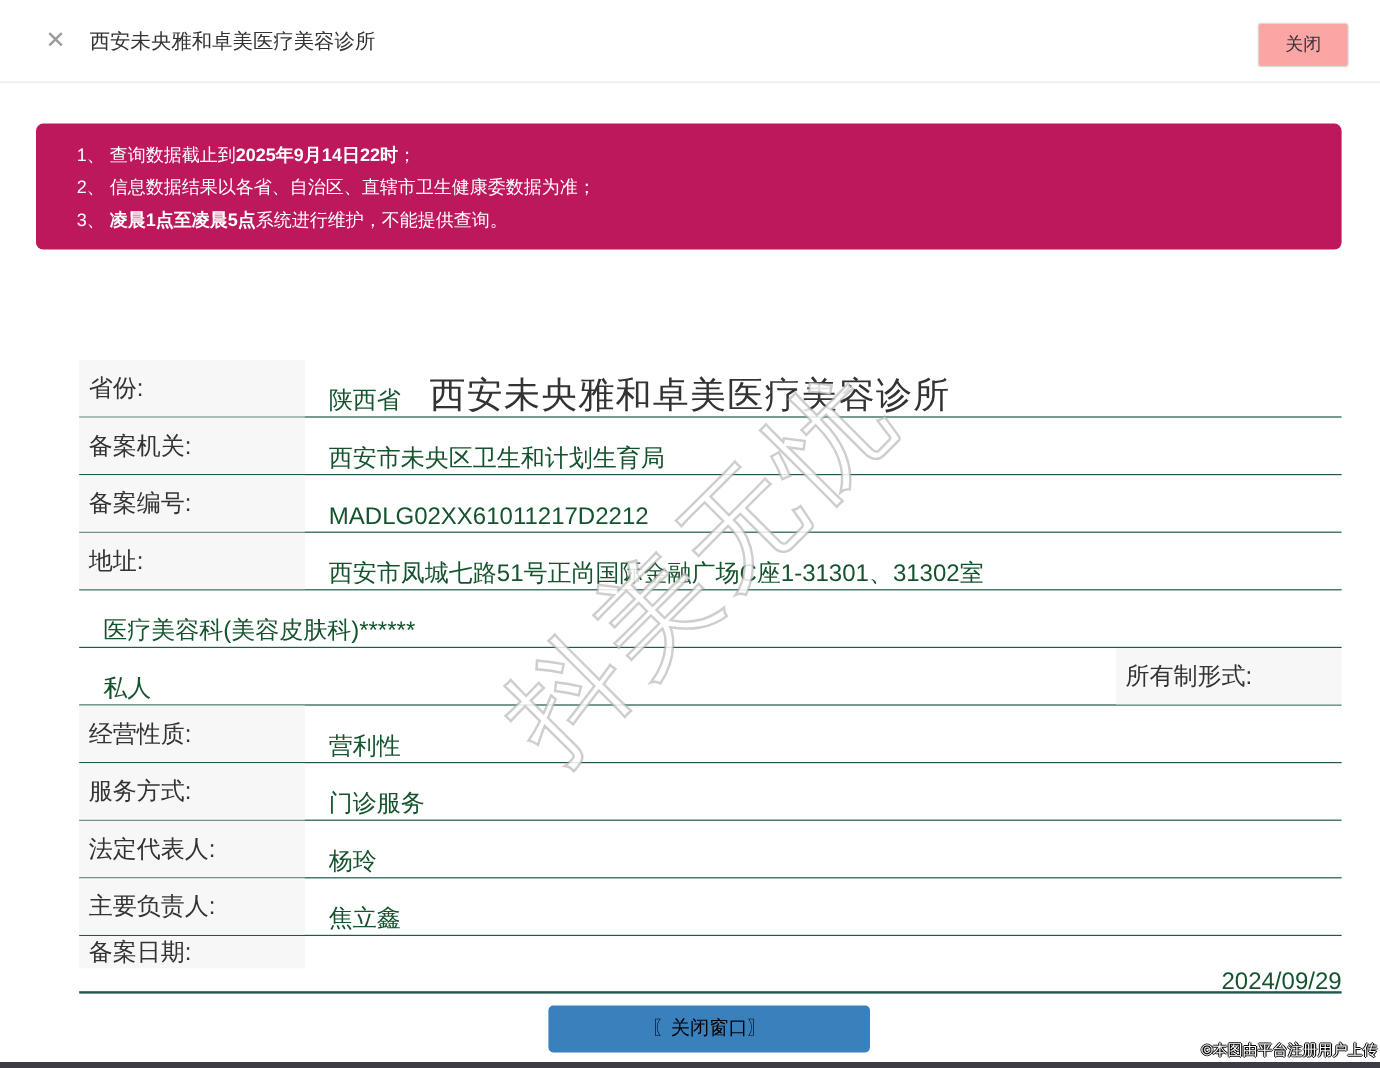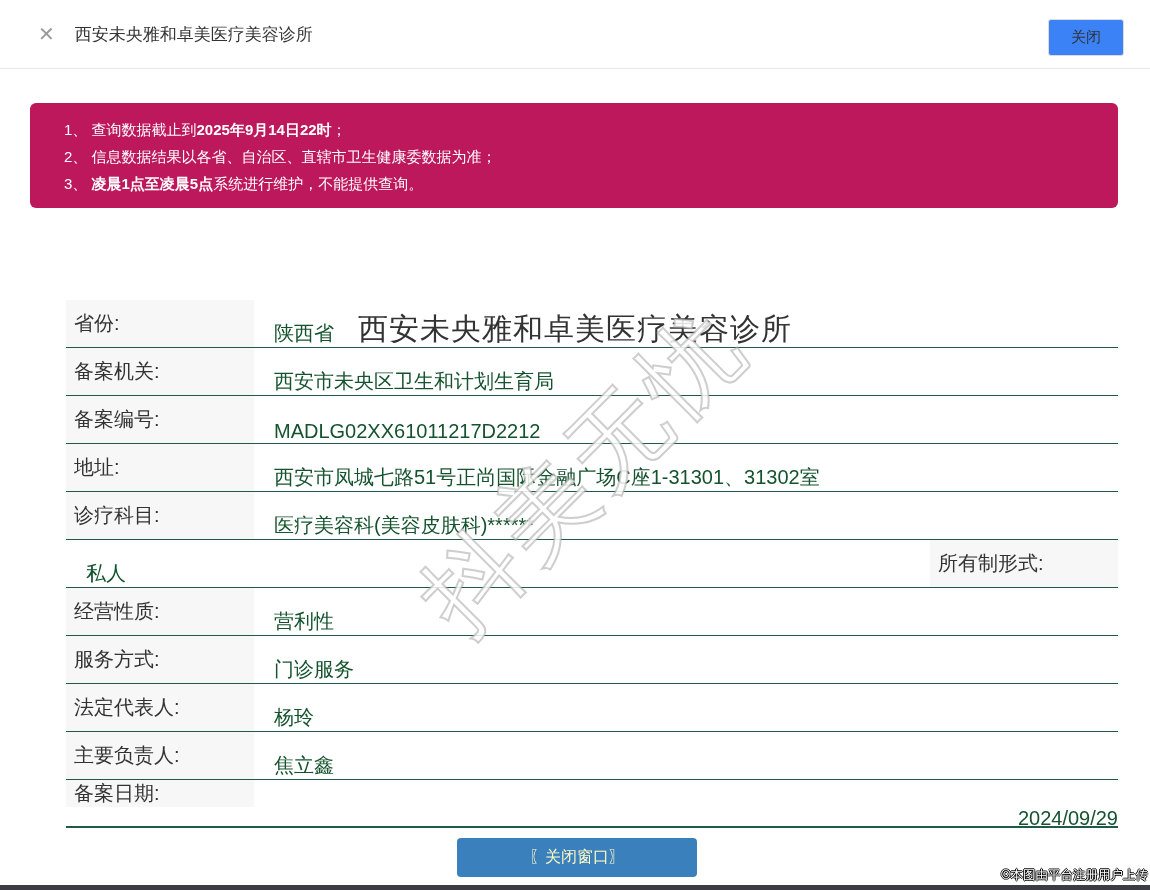--- a/index.html
+++ b/index.html
@@ -31,21 +31,21 @@
     margin-left: 20px;
     font-size: 17px;
     color: #333;
   }
   .close-btn {
     position: absolute;
     right: 26px;
     top: 19px;
     width: 76px;
     height: 37px;
-    background: #3b82f6;
+    background: #fca5a5;
     border: 1px solid #dcdcdc;
     border-radius: 3px;
     font-size: 15px;
     color: #333;
     cursor: pointer;
     font-family: inherit;
   }
   
   .notice {
     position: absolute;
@@ -98,24 +98,24 @@
   .cell.value {
     flex: 1;
     padding-left: 20px;
     color: #14532d;
   }
   
   .close-window-btn {
     position: absolute;
     left: 457px;
     top: 838px;
-    width: 240px;
+    width: 268px;
     height: 39px;
     background: #3a80bd;
-    color: #fef9c3;
+    color: #000000;
     border: none;
     border-radius: 4px;
     font-size: 16px;
     cursor: pointer;
     font-family: inherit;
   }
   
   .watermark {
     position: absolute;
     left: 355px;
@@ -177,21 +177,20 @@
   </div>
   <div class="row">
     <div class="cell label">备案编号:</div>
     <div class="cell value">MADLG02XX61011217D2212</div>
   </div>
   <div class="row">
     <div class="cell label">地址:</div>
     <div class="cell value">西安市凤城七路51号正尚国际金融广场C座1-31301、31302室</div>
   </div>
   <div class="row">
-    <div class="cell label">诊疗科目:</div>
     <div class="cell value">医疗美容科(美容皮肤科)******</div>
   </div>
   <div class="row">
     <div class="cell value">私人</div>
     <div class="cell label">所有制形式:</div>
   </div>
   <div class="row">
     <div class="cell label">经营性质:</div>
     <div class="cell value">营利性</div>
   </div>

